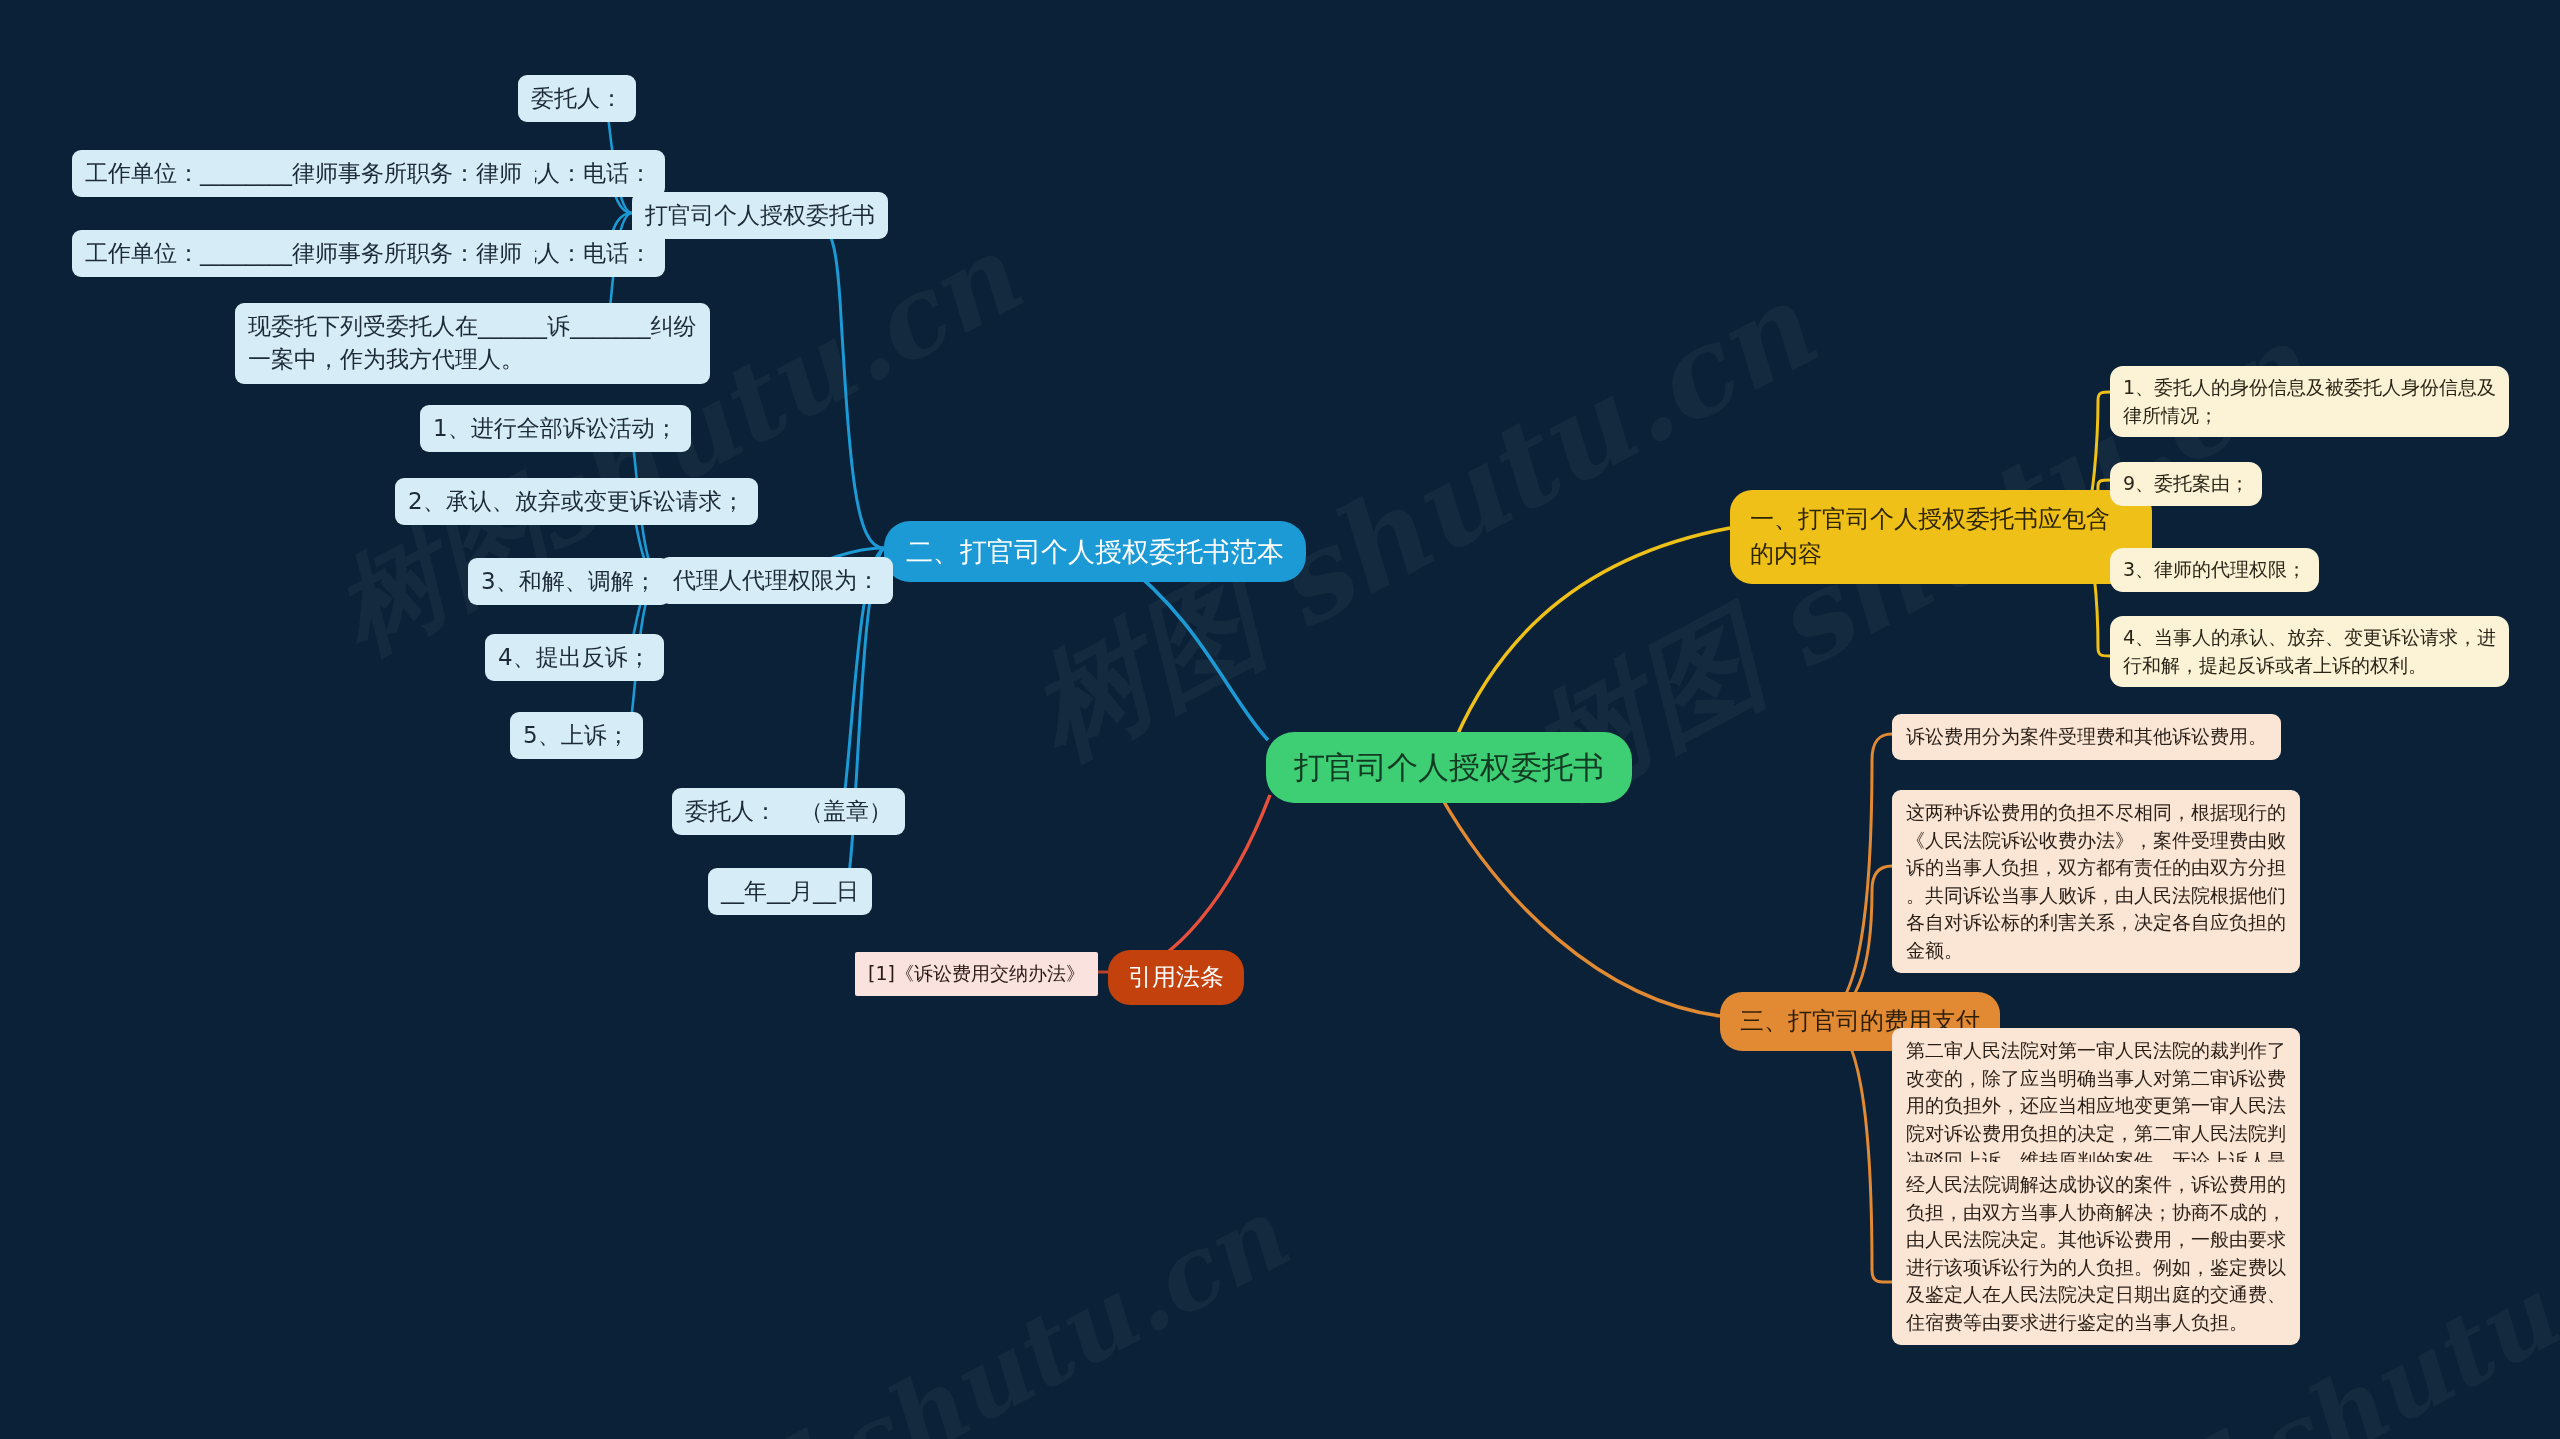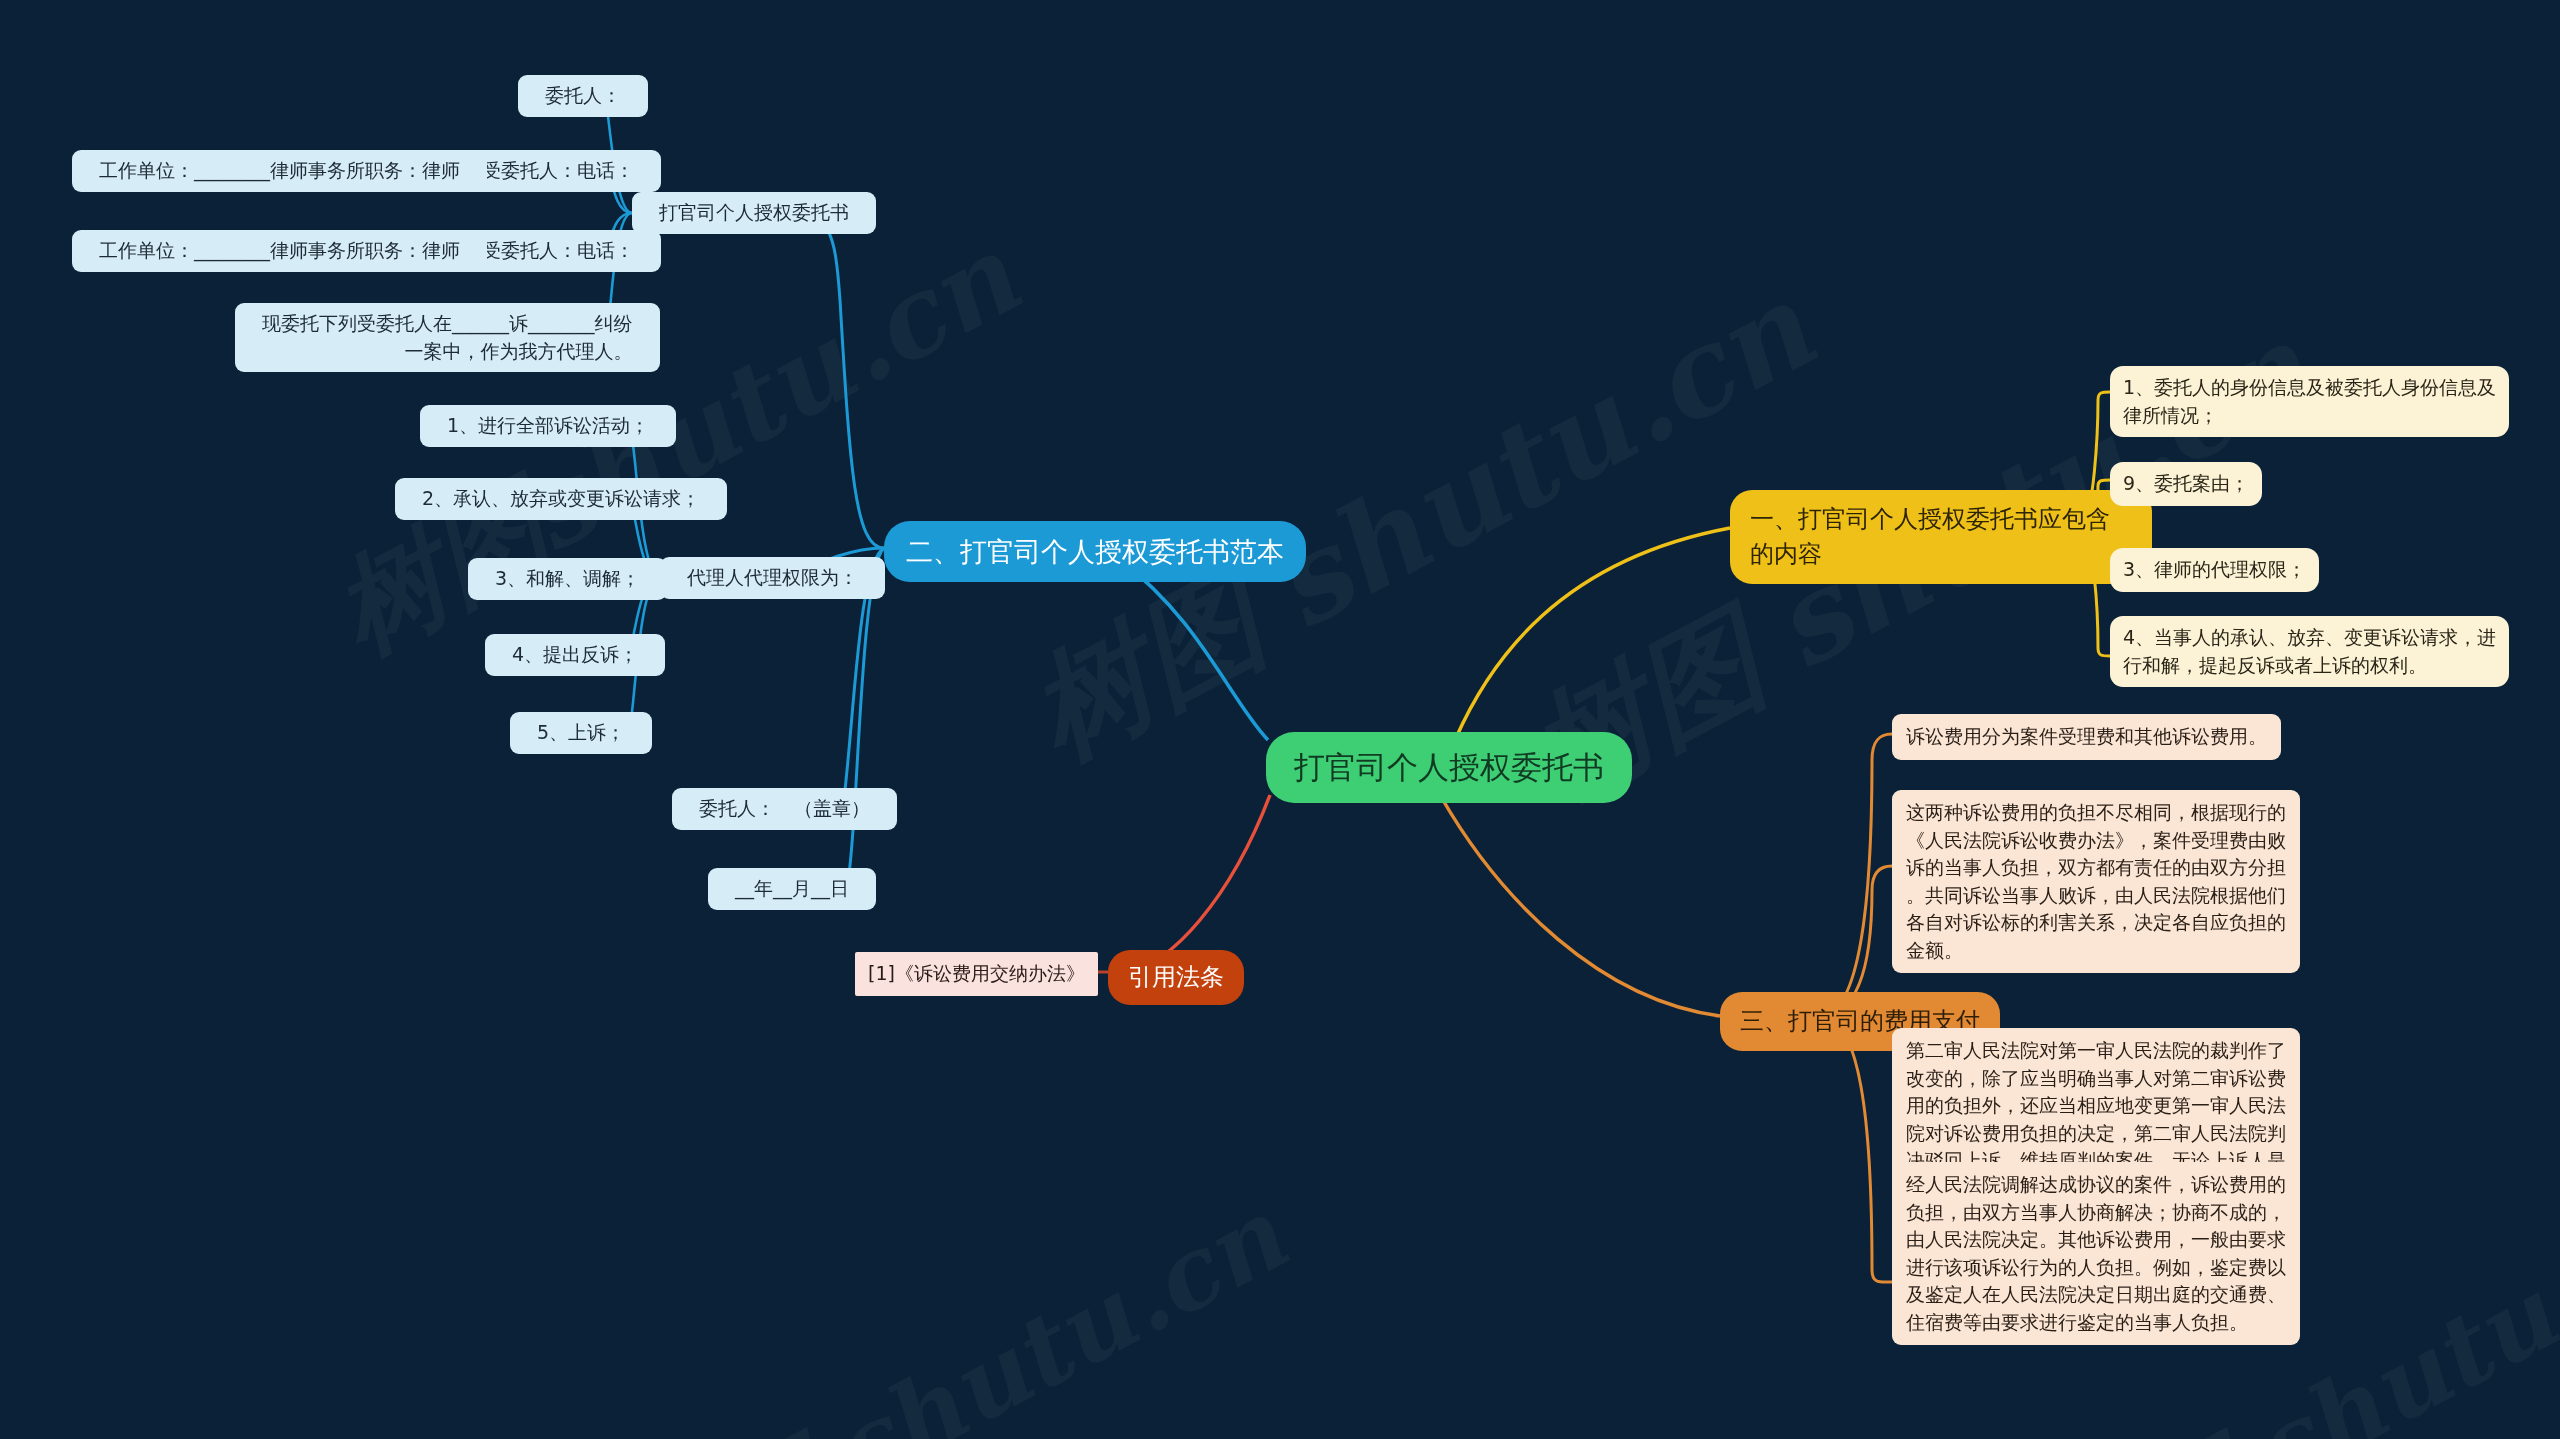--- a/index.html
+++ b/index.html
@@ -10,21 +10,21 @@
   svg.links{position:absolute;left:0;top:0;width:2560px;height:1439px;pointer-events:none;}
 
   .wm{position:absolute;color:rgba(255,255,255,0.045);font-family:"DejaVu Serif","Liberation Serif",serif;
       font-style:italic;font-weight:700;white-space:nowrap;pointer-events:none;user-select:none;}
 
   .node{position:absolute;box-sizing:border-box;display:flex;align-items:center;
         border-radius:10px;line-height:1.45;white-space:pre-wrap;}
 
   
   .n-blue{background:#d6ecf7;color:#1d2b36;border-radius:9px;
-          padding:7px 27px;font-size:19px;text-align:right;}
+          padding:7px 13px;font-size:23px;}
   
   .n-bluepill{background:#1c9ad6;color:#ffffff;border-radius:26px;
               padding:11px 22px;font-size:27px;font-weight:500;}
   
   .n-root{background:#3ece74;color:#113a22;border-radius:28px;
           padding:13px 28px;font-size:31px;font-weight:500;}
   
   .n-yellowpill{background:#efc018;color:#2d2405;border-radius:22px;
                 padding:12px 20px;font-size:24px;}
   

